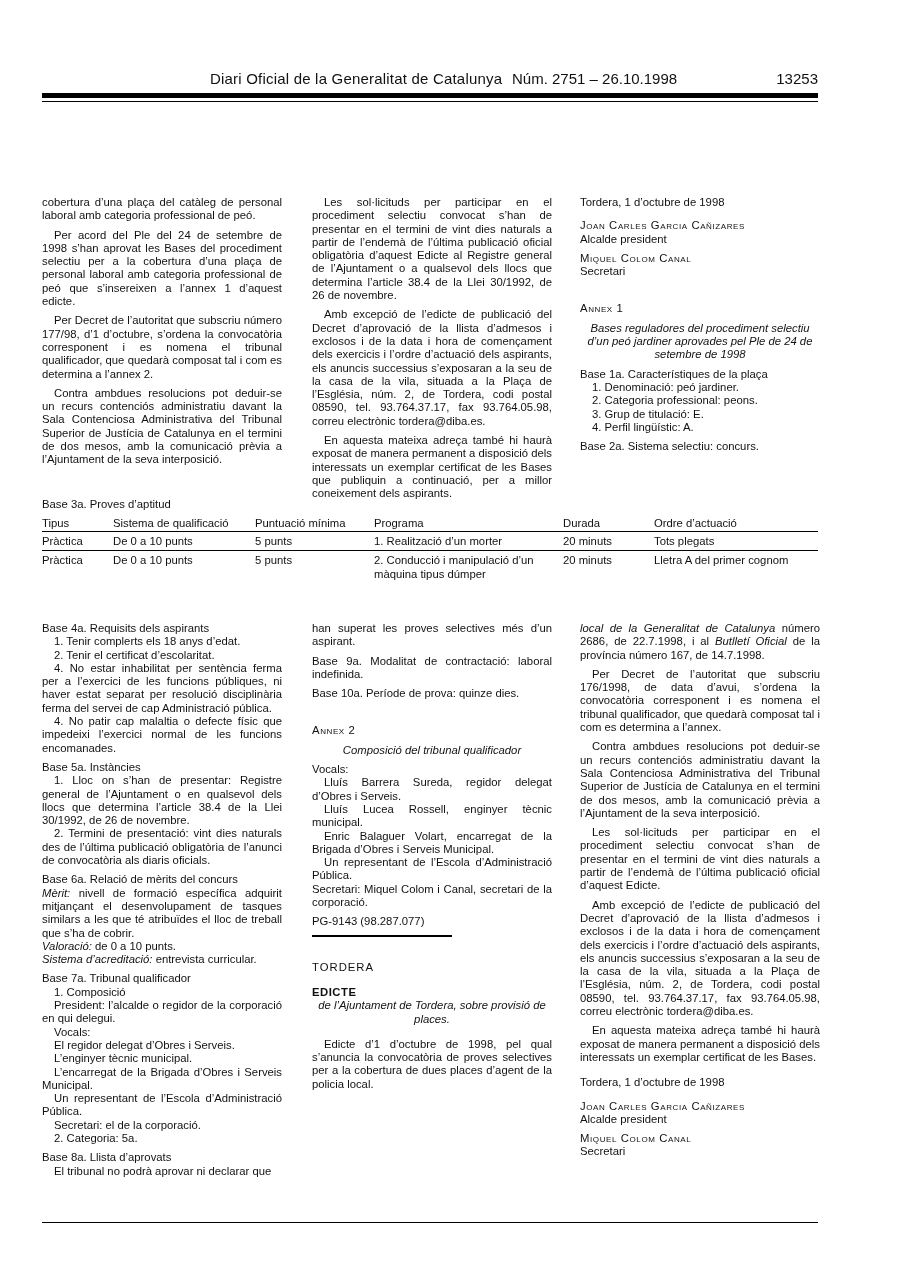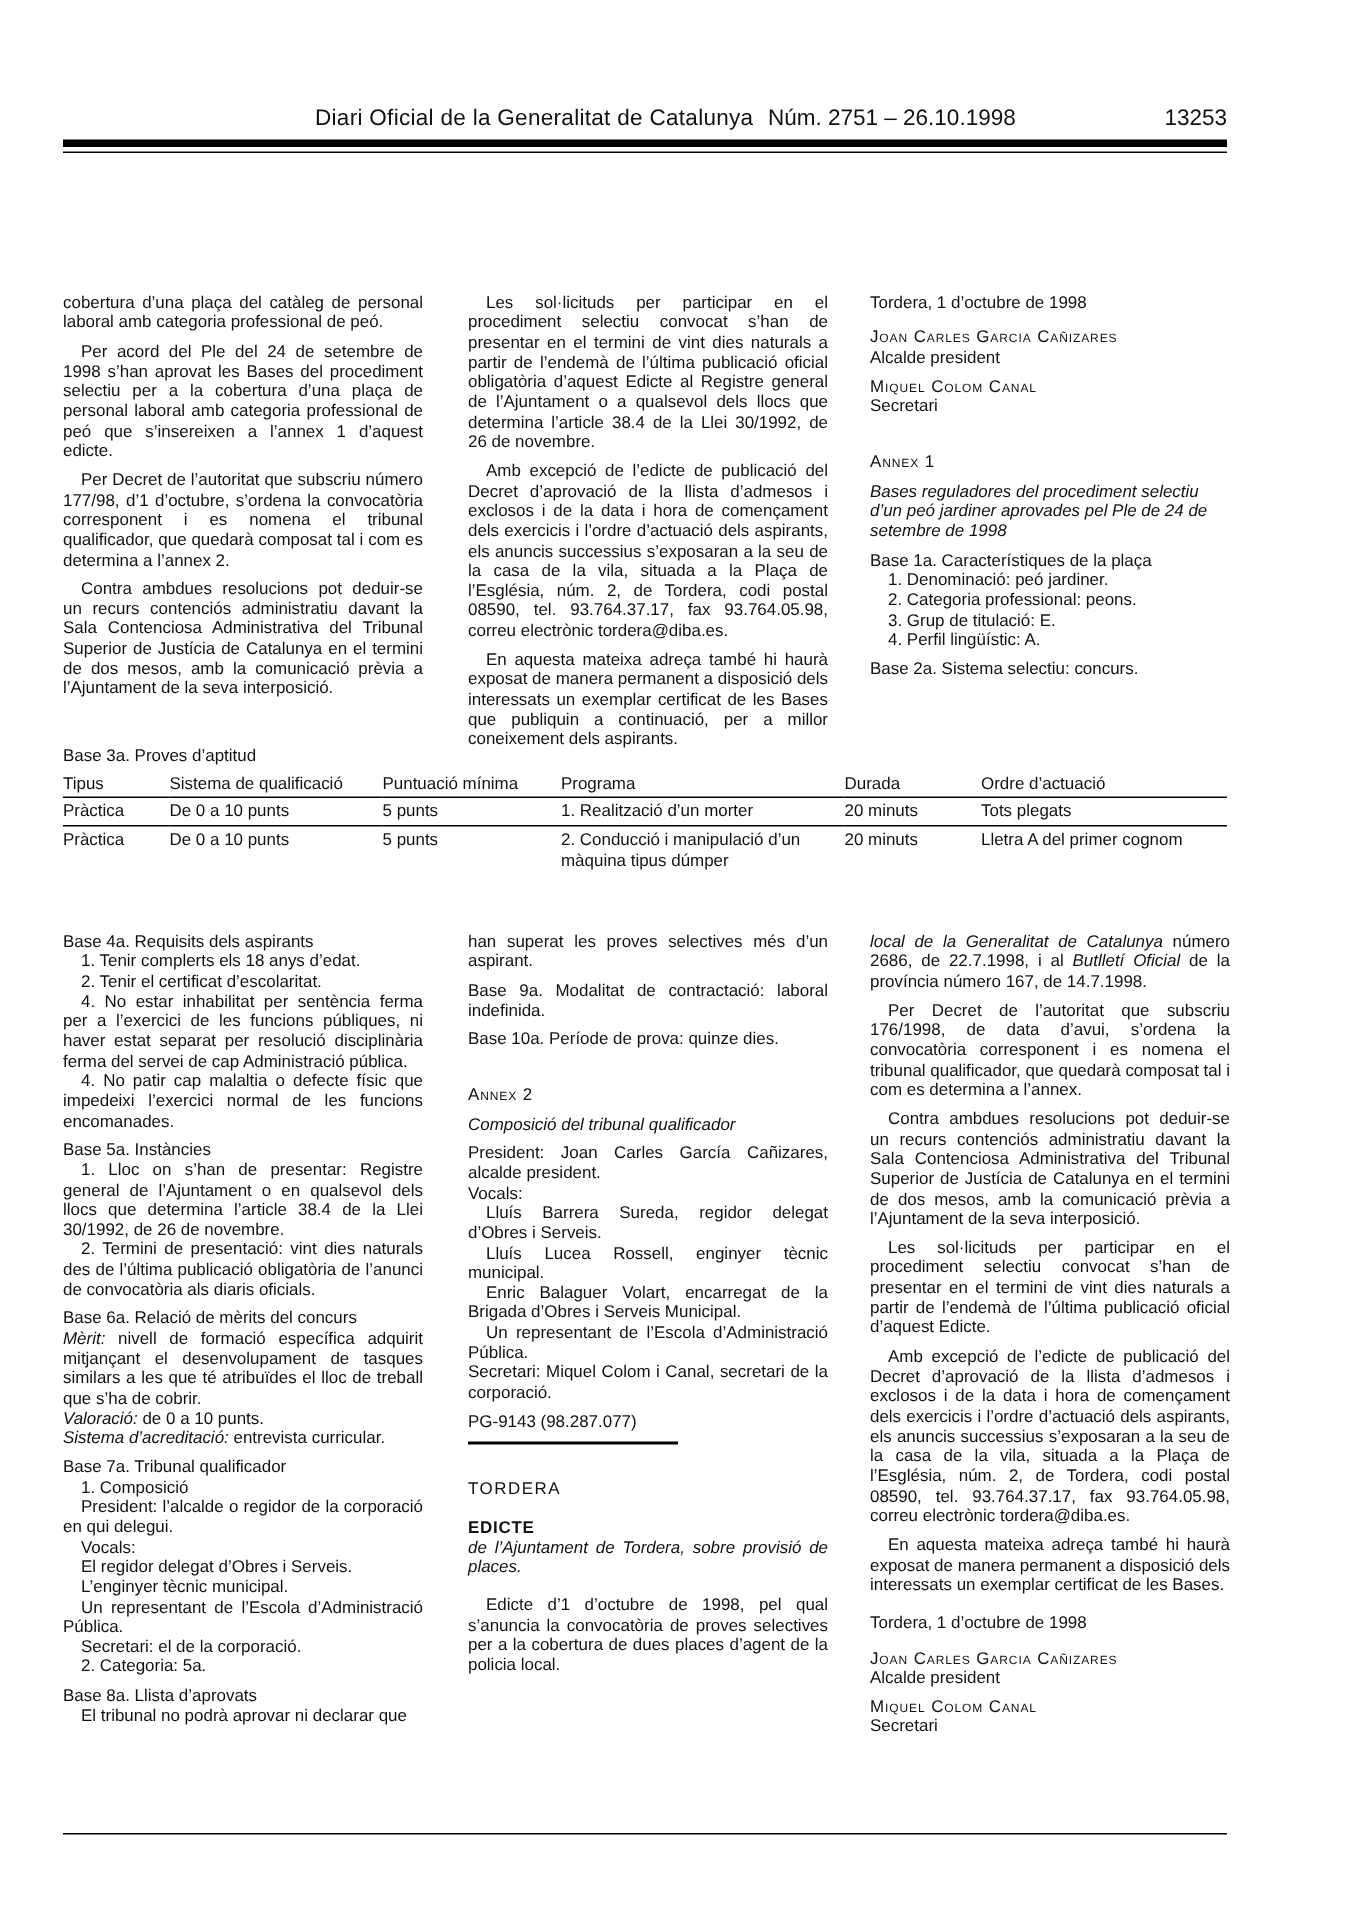--- a/index.html
+++ b/index.html
@@ -13,21 +13,21 @@
   .rule-thin { position: absolute; left: 42px; width: 776px; top: 101px; height: 1px; background: #000; }
   .rule-bottom { position: absolute; left: 42px; width: 776px; top: 1222px; height: 1px; background: #000; }
 
   .col { position: absolute; width: 240px; font-size: 11.3px; line-height: 13.3px; text-align: justify; }
   .col p { margin: 0 0 6px 0; }
   .col p.ind { text-indent: 12px; }
   .col .ln { display: block; }
   .col .sub { padding-left: 12px; }
   .col .hang { text-indent: 12px; }
   .sc { font-variant: small-caps; letter-spacing: 0.6px; }
-  .it { font-style: italic; }
+  .it { font-style: italic; text-align: center; }
   .b { font-weight: bold; letter-spacing: 0.5px; }
   .gap { height: 18px; }
   .rule-short { width: 140px; height: 2px; background: #000; margin: 6px 0 10px 0; }
 
   .c1 { left: 42px; } .c2 { left: 312px; } .c3 { left: 580px; }
   .top { top: 196px; } .bot { top: 622px; }
 
   .tbl-title { position: absolute; top: 498px; left: 42px; font-size: 11.3px; text-align: center; }
   table.tests { position: absolute; top: 515px; left: 42px; width: 776px; border-collapse: collapse; font-size: 11.3px; }
   table.tests th { font-weight: normal; text-align: left; padding: 2px 0; border-bottom: 1px solid #000; }
@@ -140,39 +140,39 @@
     <span class="ln"><span class="it">Valoració:</span><span> de 0 a 10 punts.</span></span>
     <span class="ln"><span class="it">Sistema d’acreditació:</span><span> entrevista curricular.</span></span>
   </p>
   <p>
     <span class="ln">Base 7a. Tribunal qualificador</span>
     <span class="ln hang">1. Composició</span>
     <span class="ln hang">President: l’alcalde o regidor de la corporació en qui delegui.</span>
     <span class="ln hang">Vocals:</span>
     <span class="ln hang">El regidor delegat d’Obres i Serveis.</span>
     <span class="ln hang">L’enginyer tècnic municipal.</span>
+    <span class="ln hang">L’encarregat de la Brigada d’Obres i Serveis Municipal.</span>
     <span class="ln hang">Un representant de l’Escola d’Administració Pública.</span>
     <span class="ln hang">Secretari: el de la corporació.</span>
     <span class="ln hang">2. Categoria: 5a.</span>
   </p>
   <p>
     <span class="ln">Base 8a. Llista d’aprovats</span>
     <span class="ln hang">El tribunal no podrà aprovar ni declarar que</span>
   </p>
 </div>
 
 <div class="col c2 bot">
   <p>han superat les proves selectives més d’un aspirant.</p>
   <p>Base 9a. Modalitat de contractació: laboral indefinida.</p>
   <p>Base 10a. Període de prova: quinze dies.</p>
   <div class="gap"></div>
   <p class="sc">Annex 2</p>
   <p class="it">Composició del tribunal qualificador</p>
   <p>
-    <span class="ln">President: Joan Carles García Cañizares, alcalde president.</span>
     <span class="ln">Vocals:</span>
     <span class="ln hang">Lluís Barrera Sureda, regidor delegat d’Obres i Serveis.</span>
     <span class="ln hang">Lluís Lucea Rossell, enginyer tècnic municipal.</span>
     <span class="ln hang">Enric Balaguer Volart, encarregat de la Brigada d’Obres i Serveis Municipal.</span>
     <span class="ln hang">Un representant de l’Escola d’Administració Pública.</span>
     <span class="ln">Secretari: Miquel Colom i Canal, secretari de la corporació.</span>
   </p>
   <p style="margin-bottom:0;">PG-9143 (98.287.077)</p>
   <div class="rule-short"></div>
   <div class="gap" style="height:14px;"></div>

